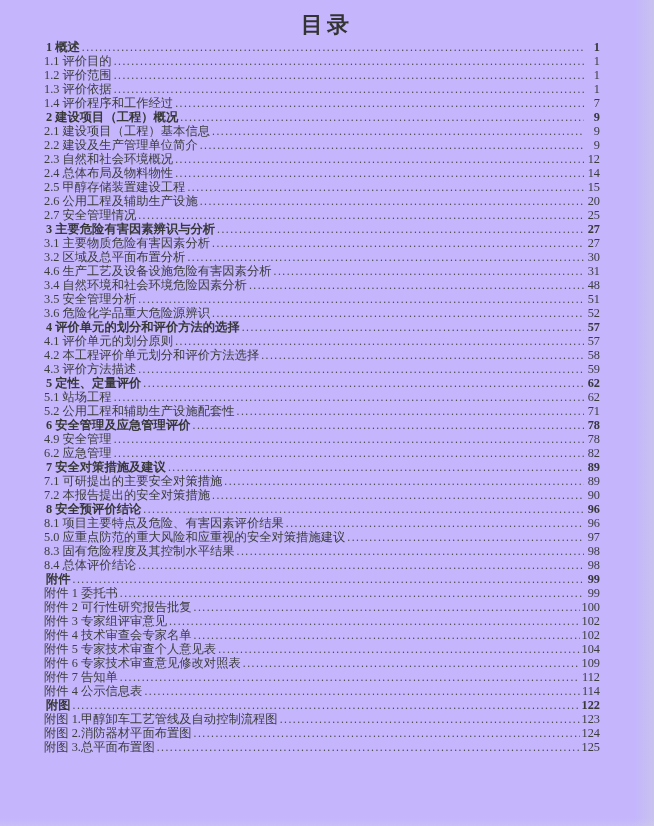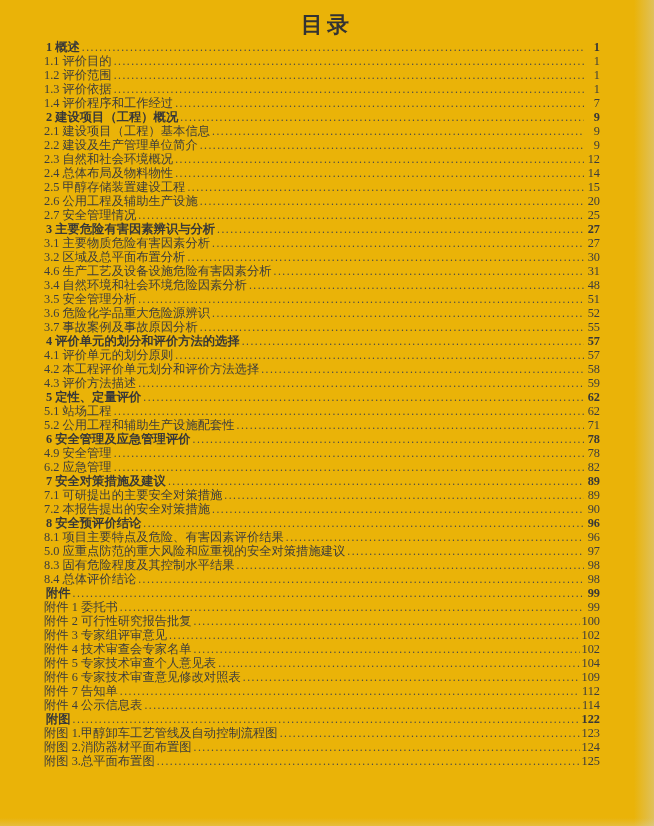--- a/index.html
+++ b/index.html
@@ -4,21 +4,21 @@
 <style>
   html, body {
     margin: 0;
     padding: 0;
     background: #ffffff;
   }
   .page {
     position: relative;
     width: 654px;
     height: 826px;
-    background: #eab308;
+    background: #c4b5fd;
     overflow: hidden;
     font-family: "Liberation Serif", "DejaVu Serif", serif;
     color: #3d3d3d;
   }
   .scan-edge {
     position: absolute;
     top: 0;
     right: 0;
     width: 20px;
     height: 100%;
@@ -185,25 +185,20 @@
       <div class="row lvl2">
     <span class="label">3.5 安全管理分析</span>
     <span class="leader"></span>
     <span class="pagenum">51</span>
   </div>
       <div class="row lvl2">
     <span class="label">3.6 危险化学品重大危险源辨识</span>
     <span class="leader"></span>
     <span class="pagenum">52</span>
   </div>
-      <div class="row lvl2">
-    <span class="label">3.7 事故案例及事故原因分析</span>
-    <span class="leader"></span>
-    <span class="pagenum">55</span>
-  </div>
       <div class="row lvl1">
     <span class="label">4 评价单元的划分和评价方法的选择</span>
     <span class="leader"></span>
     <span class="pagenum">57</span>
   </div>
       <div class="row lvl2">
     <span class="label">4.1 评价单元的划分原则</span>
     <span class="leader"></span>
     <span class="pagenum">57</span>
   </div>

